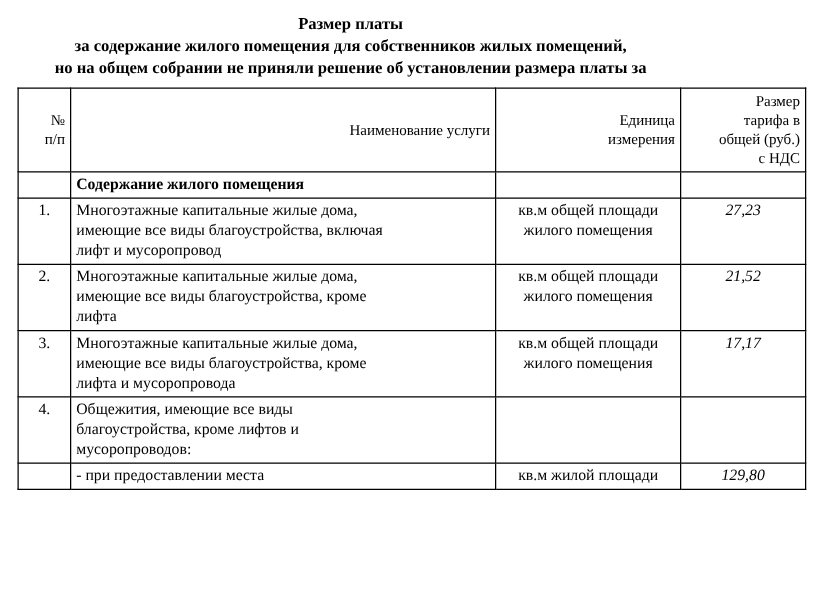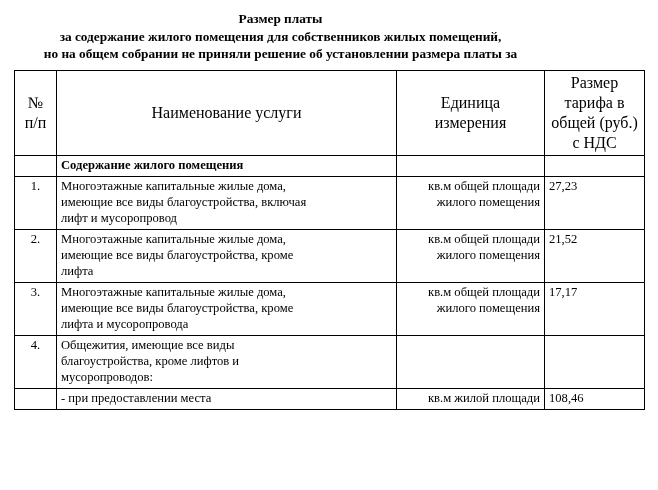--- a/index.html
+++ b/index.html
@@ -37,48 +37,49 @@
     table-layout: fixed;
     font-size: 12.6px;
   }
   table.rates th,
   table.rates td {
     border: 1px solid #000000;
     padding: 2px 4px;
     vertical-align: top;
   }
   table.rates thead th {
-    text-align: center;
+    text-align: right;
     vertical-align: middle;
     font-weight: normal;
-    font-size: 16px;
+    font-size: 12px;
     line-height: 1.25;
     height: 62px;
   }
   col.c-num { width: 42px; }
   col.c-name { width: 340px; }
   col.c-unit { width: 148px; }
   col.c-rate { width: 100px; }
 
   td.num {
     text-align: center;
     vertical-align: top;
     padding-top: 3px;
   }
   td.name {
     text-align: left;
     line-height: 1.27;
   }
   td.unit {
-    text-align: right;
+    text-align: center;
     line-height: 1.27;
   }
   td.rate {
-    text-align: left;
+    text-align: center;
     vertical-align: middle;
+    font-style: italic;
   }
   tr.section td {
     font-weight: bold;
   }
   td.bold {
     font-weight: bold;
     margin-top: 24px;
   }
   .nowrap { white-space: nowrap; }
 </style>
@@ -183,19 +184,19 @@
 
 
       <tr>
         <td class="num"></td>
         <td class="name">
           <div class="nowrap"> - при предоставлении места</div>
         </td>
         <td class="unit">
           <div>кв.м жилой площади</div>
         </td>
-        <td class="rate">108,46</td>
+        <td class="rate">129,80</td>
       </tr>
 
     </tbody>
   </table>
 
 </div>
 
 </body></html>

